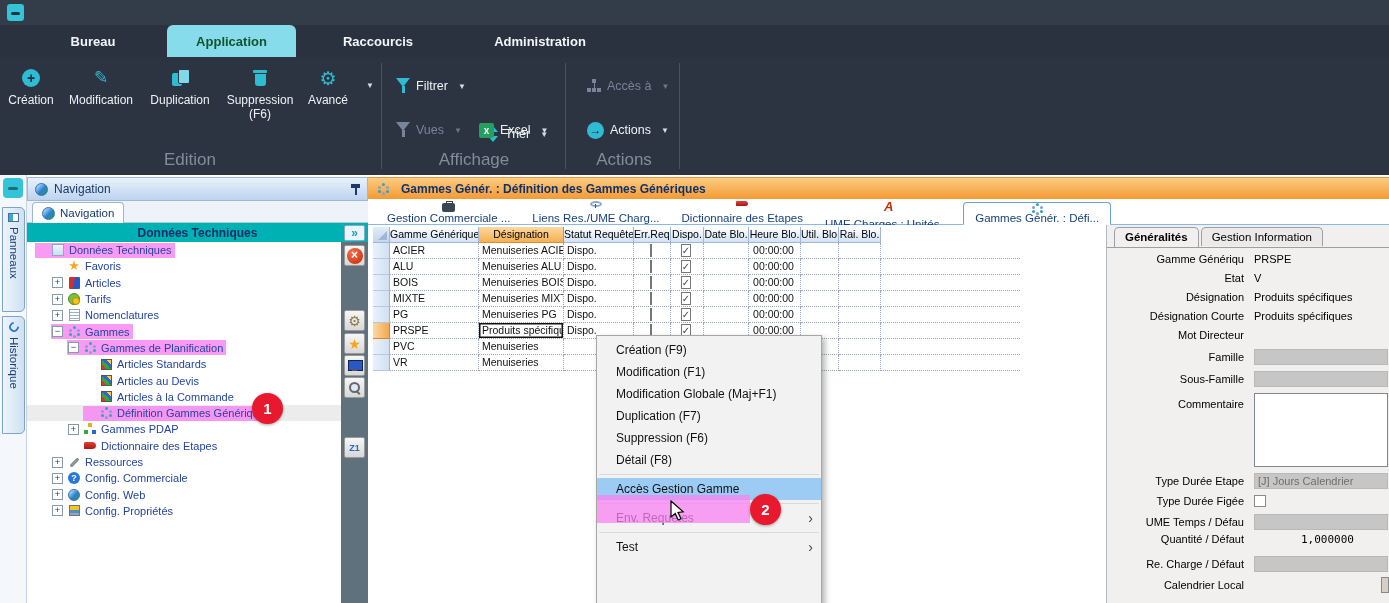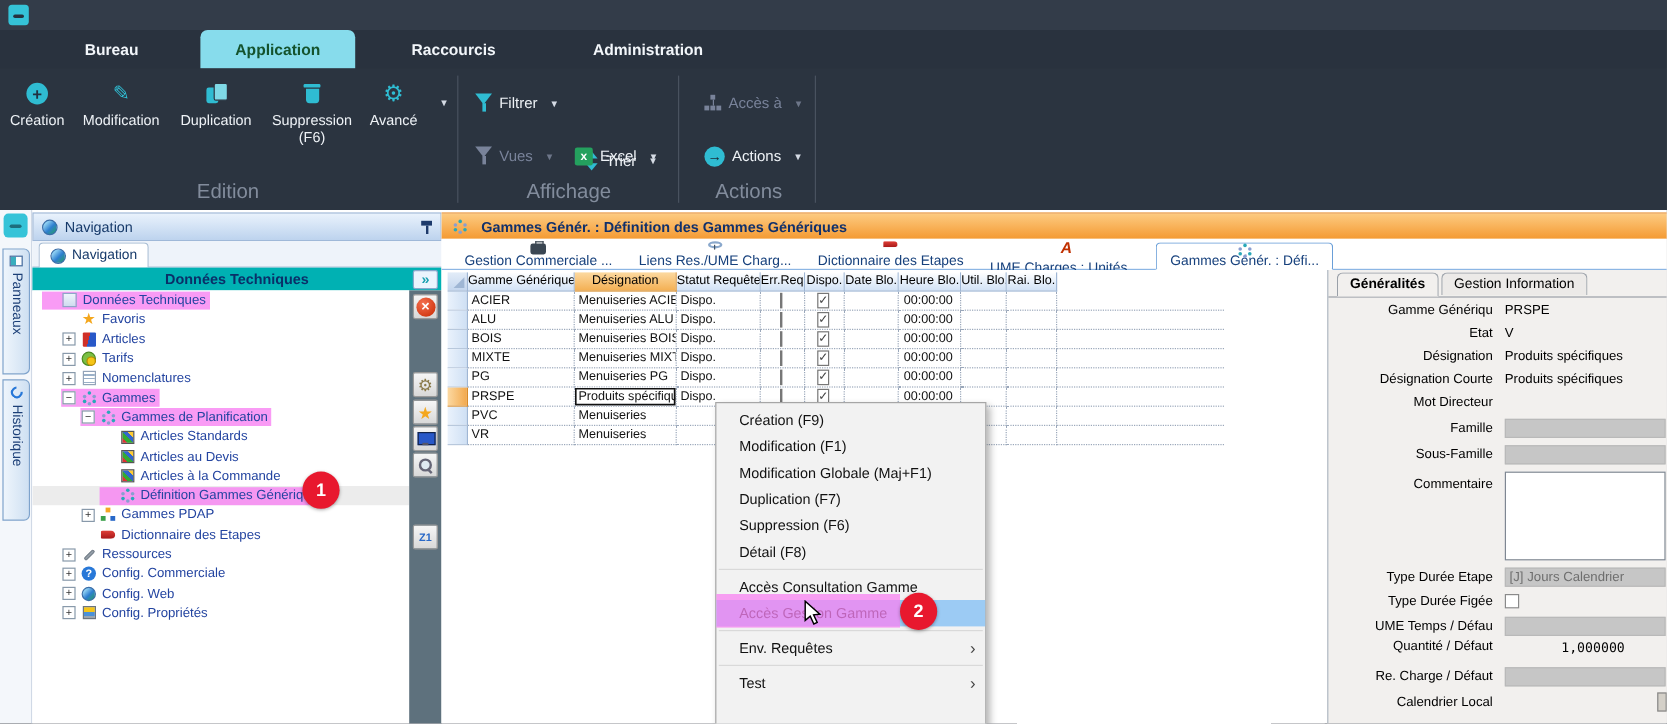--- a/index.html
+++ b/index.html
@@ -694,23 +694,20 @@
       <div class="citem">
         <span>Duplication (F7)</span>
       </div>
       <div class="citem">
         <span>Suppression (F6)</span>
       </div>
       <div class="citem">
         <span>Détail (F8)</span>
       </div>
       <div class="csep"></div>
-      <div class="citem">
-        <span>Accès Consultation Gamme</span>
-      </div>
       <div class="citem hl">
         <span>Accès Gestion Gamme</span>
       </div>
       <div class="csep"></div>
       <div class="citem">
         <span>Env. Requêtes</span>
         <span class="csub">›</span>
       </div>
       <div class="csep"></div>
       <div class="citem">

